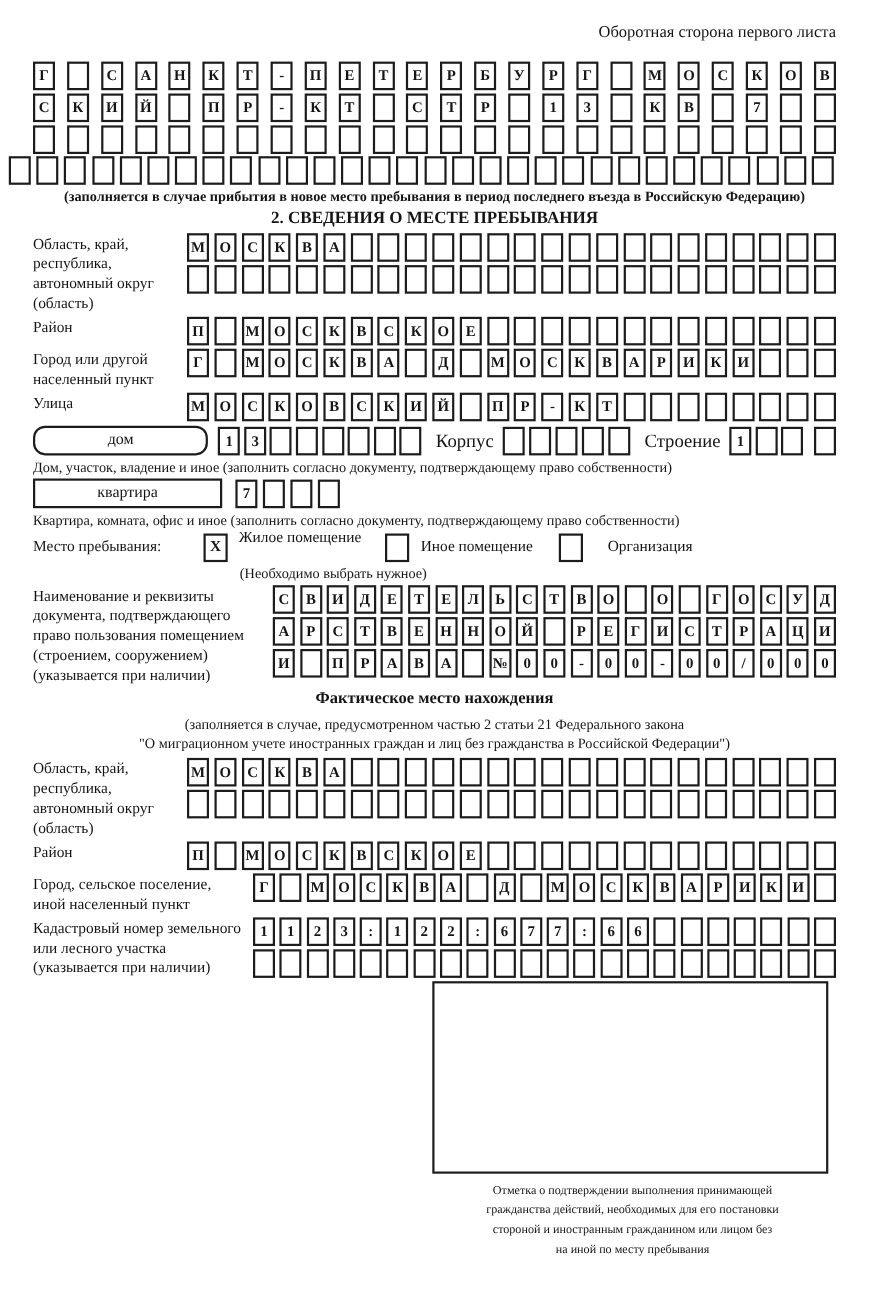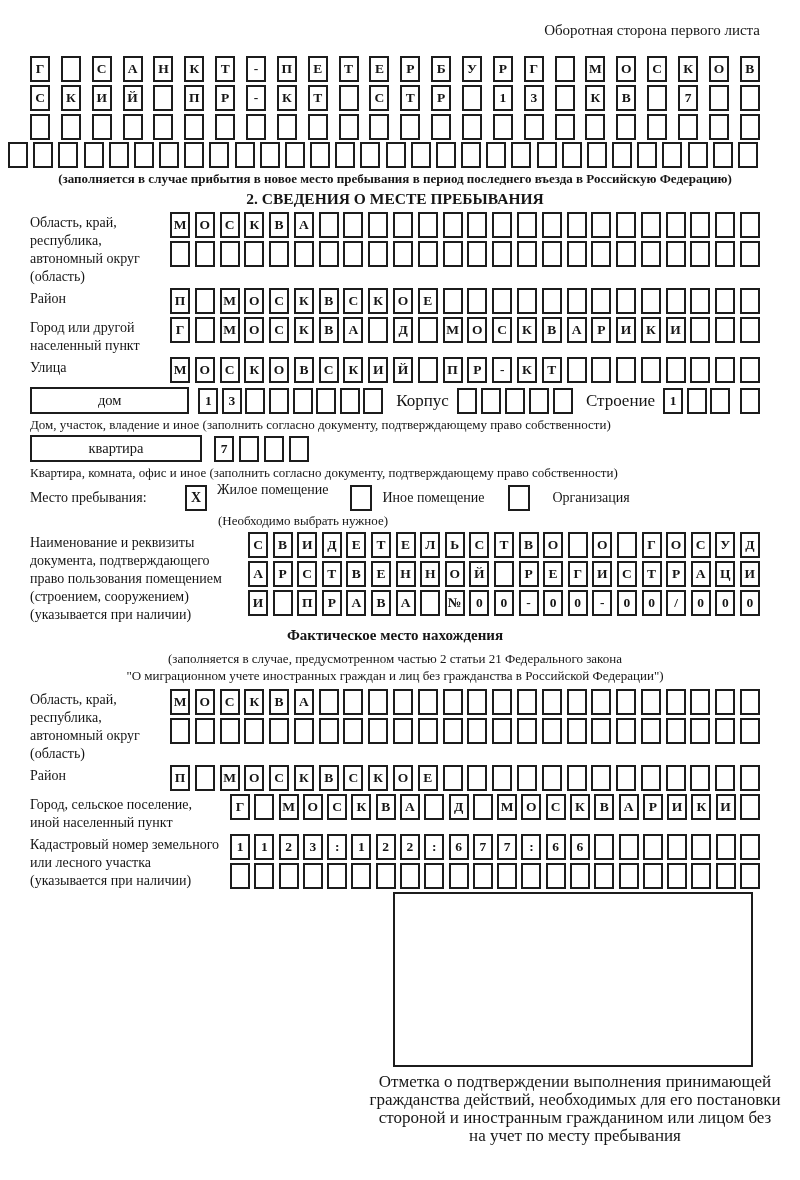--- a/index.html
+++ b/index.html
@@ -27,21 +27,21 @@
   .fullrow { margin-left:-22px; width:750px; margin-bottom:2px; }
   .note { font-size:13px; line-height:17px; }
   .note.center { text-align:center; margin-bottom:2px;font-weight:bold; }
   .sec-title { text-align:center; font-weight:bold; font-size:15.5px; line-height:19px; margin:2px 0 4px 0; }
 
   .houserow { display:flex; align-items:center; margin-bottom:2px; height:27px; }
   .inputbox {
     border:2px solid #1c1c1c; height:27px; display:flex; align-items:center;
     justify-content:center; font-size:14.5px;
   }
-  .dom-box { width:162px; margin-right:9px; }
+  .dom-box { width:162px; margin-right:9px;border-radius:11px; }
   .kv-box { width:172px; margin-right:12px; }
   .dom-cells { width:188px; }
   .korpus-cells { width:118px; }
   .stroenie-cells { width:68px; }
   .extra-cell { width:20px; margin-left:10px; }
   .kv-cells { width:95px; }
   .inline-label { font-size:17px; margin:0 8px 0 13px; white-space:nowrap; }
 
   .stayrow { display:flex; align-items:center; height:27px; margin-bottom:1px; font-size:14px; }
   .stay-main { width:155px; }
@@ -54,21 +54,21 @@
   .opt3 { margin-left:22px; }
   .gap1 { margin-left:6px; }
   .choose-note { margin-left:188px; margin-bottom:3px; }
 
   .fact-title { text-align:center; font-weight:bold; font-size:15px; line-height:19px; margin-bottom:5px; }
   .fact-note { text-align:center; font-size:13px; line-height:17px; }
   .fact-note.last { margin-bottom:5px; }
 
   .stampwrap { margin-left:363px; }
   .stampbox { width:360px; height:175px; border:2px solid #1c1c1c; margin-bottom:6px; }
-  .stampnote { margin-left:330px; width:430px; text-align:center; font-size:17px; line-height:18px; }
+  .stampnote { margin-left:330px; width:430px; text-align:center; font-size:11px; line-height:18px; }
 </style>
 </head>
 <body>
 
 <div class="page">
 
   <div class="header">Оборотная сторона первого листа</div>
 
   <div class="row">
     <div class="cellgroup">
@@ -639,16 +639,16 @@
     </div>
   </div>
 
   <div class="stampwrap">
     <div class="stampbox"></div>
   </div>
   <div class="stampnote">
     <div>Отметка о подтверждении выполнения принимающей</div>
     <div>гражданства действий, необходимых для его постановки</div>
     <div>стороной и иностранным гражданином или лицом без</div>
-    <div>на учет по месту пребывания</div>
+    <div>на иной по месту пребывания</div>
   </div>
 
 </div>
 
 </body></html>

